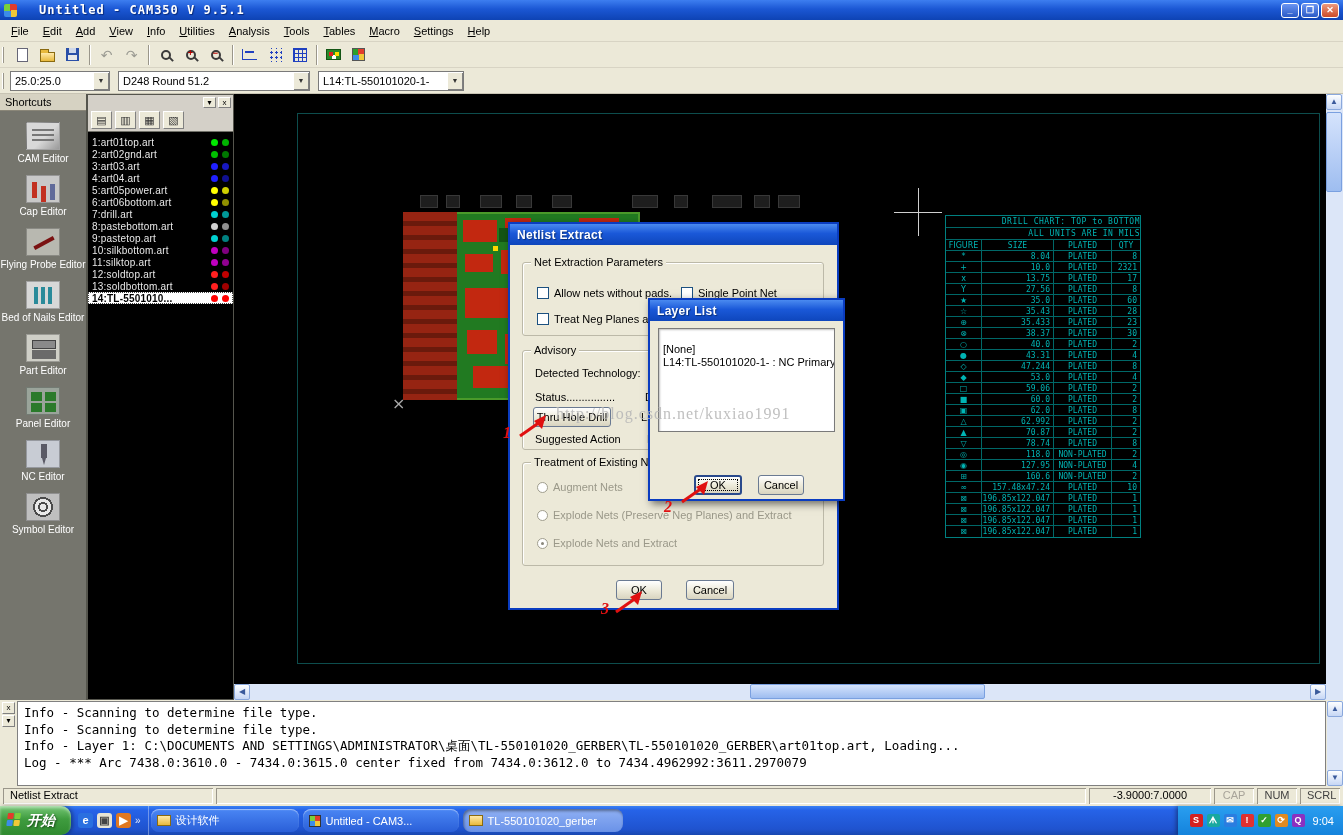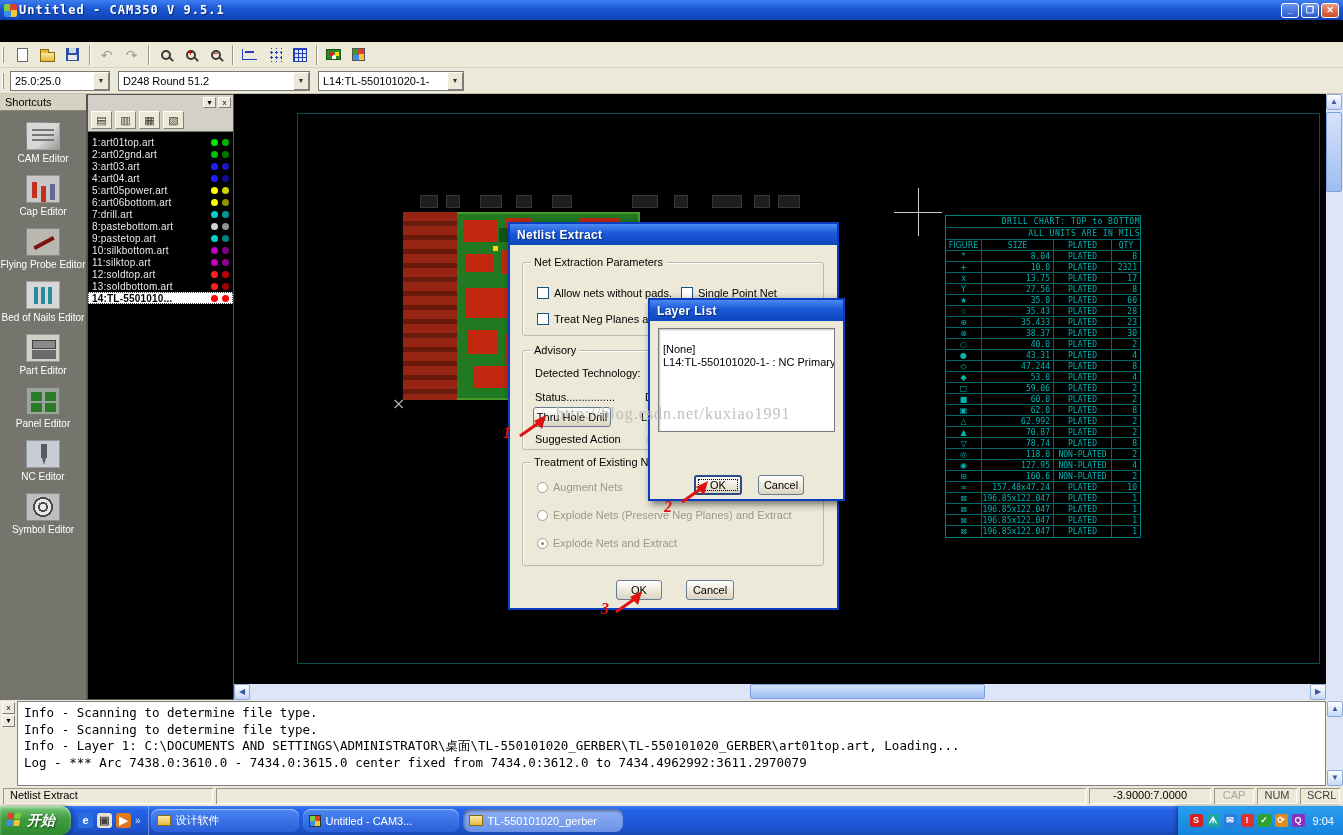--- a/index.html
+++ b/index.html
@@ -7,21 +7,21 @@
   body { font-family:"Liberation Sans",sans-serif; background:#000; position:relative; }
   #app { position:absolute; inset:0; }
 
   
   .titlebar{position:absolute;left:0;top:0;width:100%;height:20px;
     background:linear-gradient(180deg,#3d7ef0 0%,#1b57d4 45%,#0e43b4 100%);
     display:flex;align-items:center;padding:0 4px;}
   .app-icon{width:13px;height:13px;border-radius:2px;
     background:conic-gradient(#e23c2c 0 25%,#f0c838 0 50%,#3c8ce8 0 75%,#7ad03c 0 100%);}
   .title-text{color:#fff;font-family:"DejaVu Sans Mono",monospace;font-weight:bold;
-    font-size:12px;margin-left:2px;letter-spacing:1px;text-shadow:1px 1px 1px #082a7a;}
+    font-size:12px;margin-left:22px;letter-spacing:1px;text-shadow:1px 1px 1px #082a7a;}
   .win-btns{margin-left:auto;display:flex;gap:2px;}
   .win-btn{width:18px;height:15px;border:1px solid #fff;border-radius:3px;color:#fff;
     font-size:9px;line-height:12px;text-align:center;font-weight:bold;
     background:linear-gradient(180deg,#6a95f2,#2a5ac6);}
   .win-btn.close{background:linear-gradient(180deg,#ee9a7e,#ca4a28);}
 
   
   .menubar{position:absolute;top:20px;left:0;width:100%;height:22px;background:#ECE9D8;
     display:flex;align-items:center;padding-left:4px;border-bottom:1px solid #d8d4c4;}
   .grip{width:2px;height:16px;border-left:1px solid #fff;border-right:1px solid #9a968a;margin:0 6px 0 2px;}
@@ -210,20 +210,35 @@
   <div class="titlebar">
     <div class="app-icon"></div>
     <span class="title-text">Untitled - CAM350 V 9.5.1</span>
     <div class="win-btns">
       <div class="win-btn">_</div>
       <div class="win-btn">❐</div>
       <div class="win-btn close">✕</div>
     </div>
   </div>
 
+  <div class="menubar">
+
+  <span class="menu-item">File</span>
+      <span class="menu-item">Edit</span>
+      <span class="menu-item">Add</span>
+      <span class="menu-item">View</span>
+      <span class="menu-item">Info</span>
+      <span class="menu-item">Utilities</span>
+      <span class="menu-item">Analysis</span>
+      <span class="menu-item">Tools</span>
+      <span class="menu-item">Tables</span>
+      <span class="menu-item">Macro</span>
+      <span class="menu-item">Settings</span>
+      <span class="menu-item">Help</span>
+    </div>
 
   <div class="toolbar" id="toolbar1">
     <div class="grip"></div>
     <div class="tb-btn">
         <span class="ic ic-new"></span>
       </div>
     <div class="tb-btn">
         <span class="ic ic-open"></span>
       </div>
     <div class="tb-btn">

